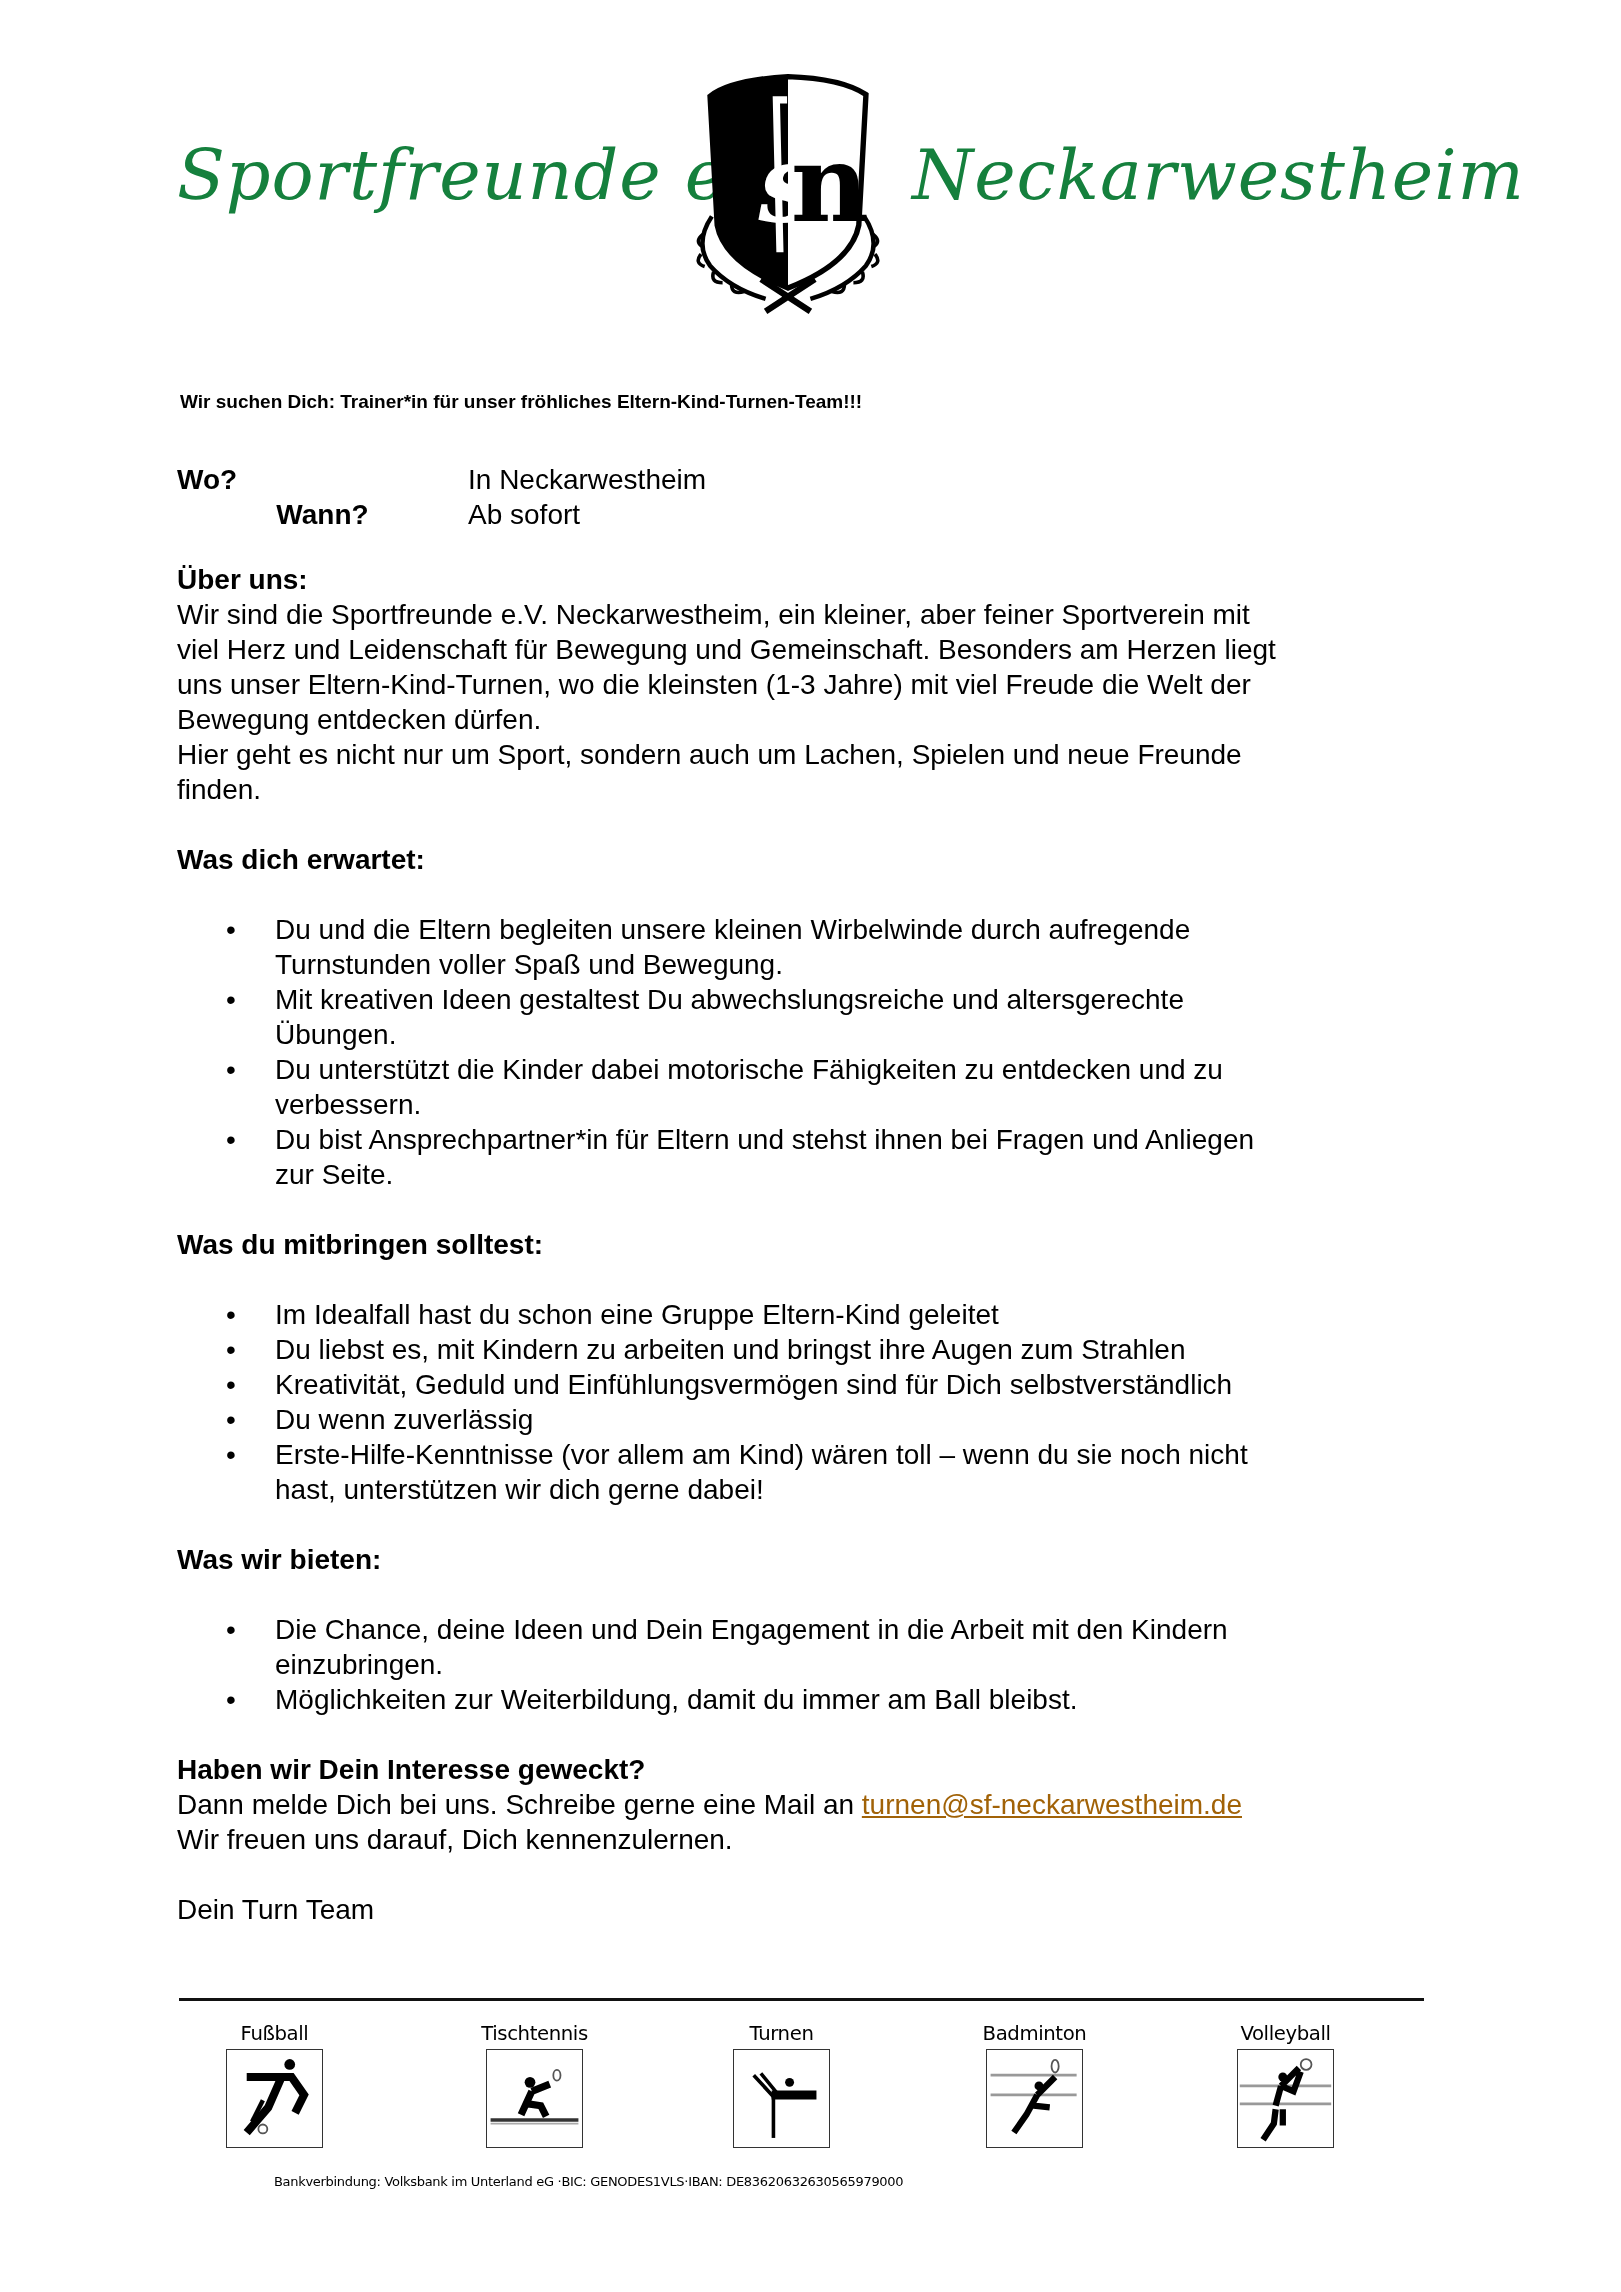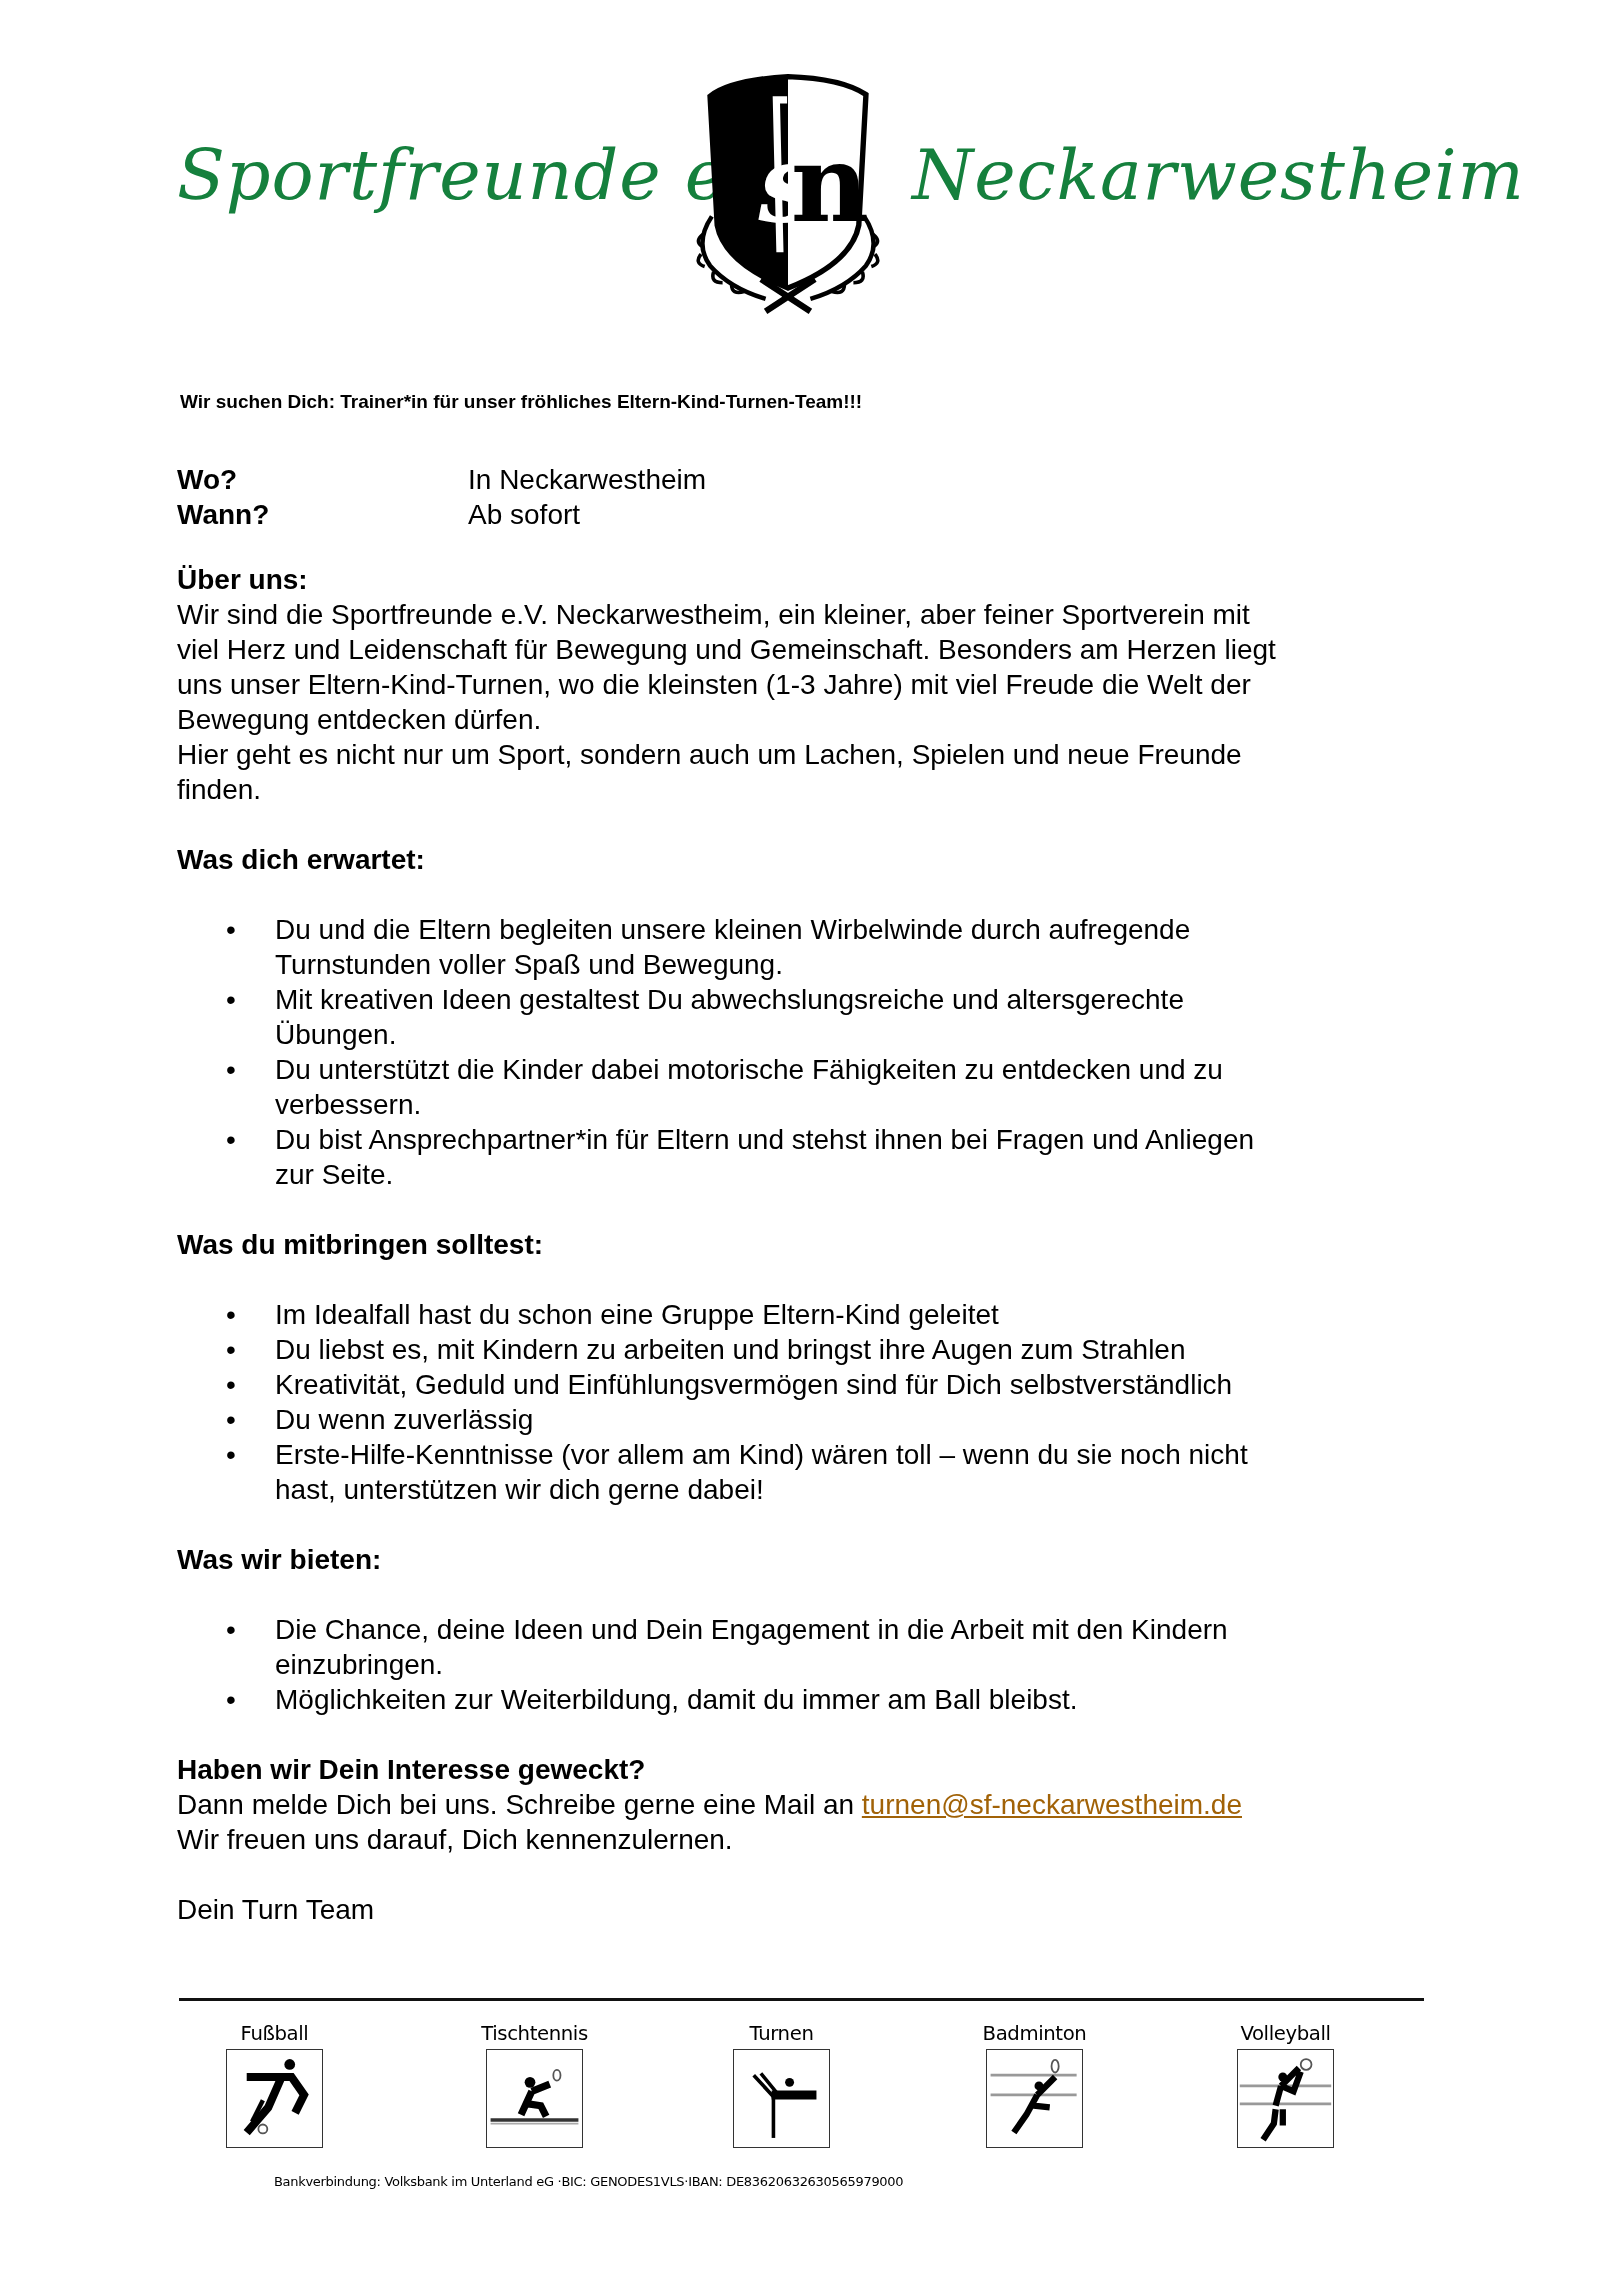--- a/index.html
+++ b/index.html
@@ -50,21 +50,21 @@
     <path d="M95 240 L150 276 M155 240 L100 276" stroke="#000" stroke-width="7"></path>
   </svg>
 </div>
 <div id="hdr-right" class="hdr-text">Neckarwestheim</div>
 
 <div id="title">Wir suchen Dich: Trainer*in für unser fröhliches Eltern-Kind-Turnen-Team!!!</div>
 
 <div class="row" style="top:464px;">
   <span class="k">Wo?</span><span>In Neckarwestheim</span>
 </div>
-<div class="row" style="top:499px;">
+<div class="row" style="top:499px;text-align:center;">
   <span class="k">Wann?</span><span>Ab sofort</span>
 </div>
 
 <div id="content">
   <p class="h">Über uns:</p>
   <p>Wir sind die Sportfreunde e.V. Neckarwestheim, ein kleiner, aber feiner Sportverein mit</p>
   <p>viel Herz und Leidenschaft für Bewegung und Gemeinschaft. Besonders am Herzen liegt</p>
   <p>uns unser Eltern-Kind-Turnen, wo die kleinsten (1-3 Jahre) mit viel Freude die Welt der</p>
   <p>Bewegung entdecken dürfen.</p>
   <p>Hier geht es nicht nur um Sport, sondern auch um Lachen, Spielen und neue Freunde</p>

